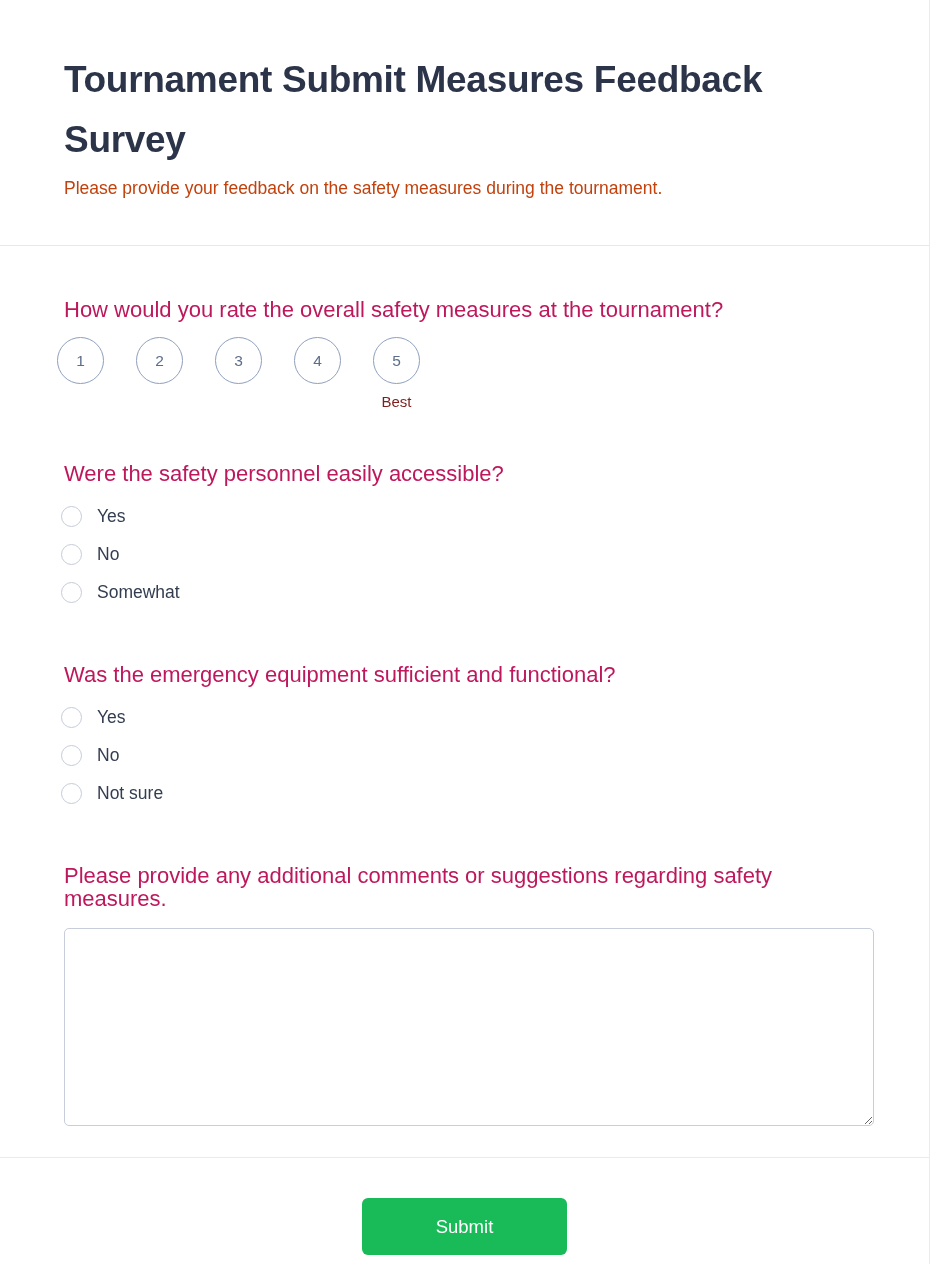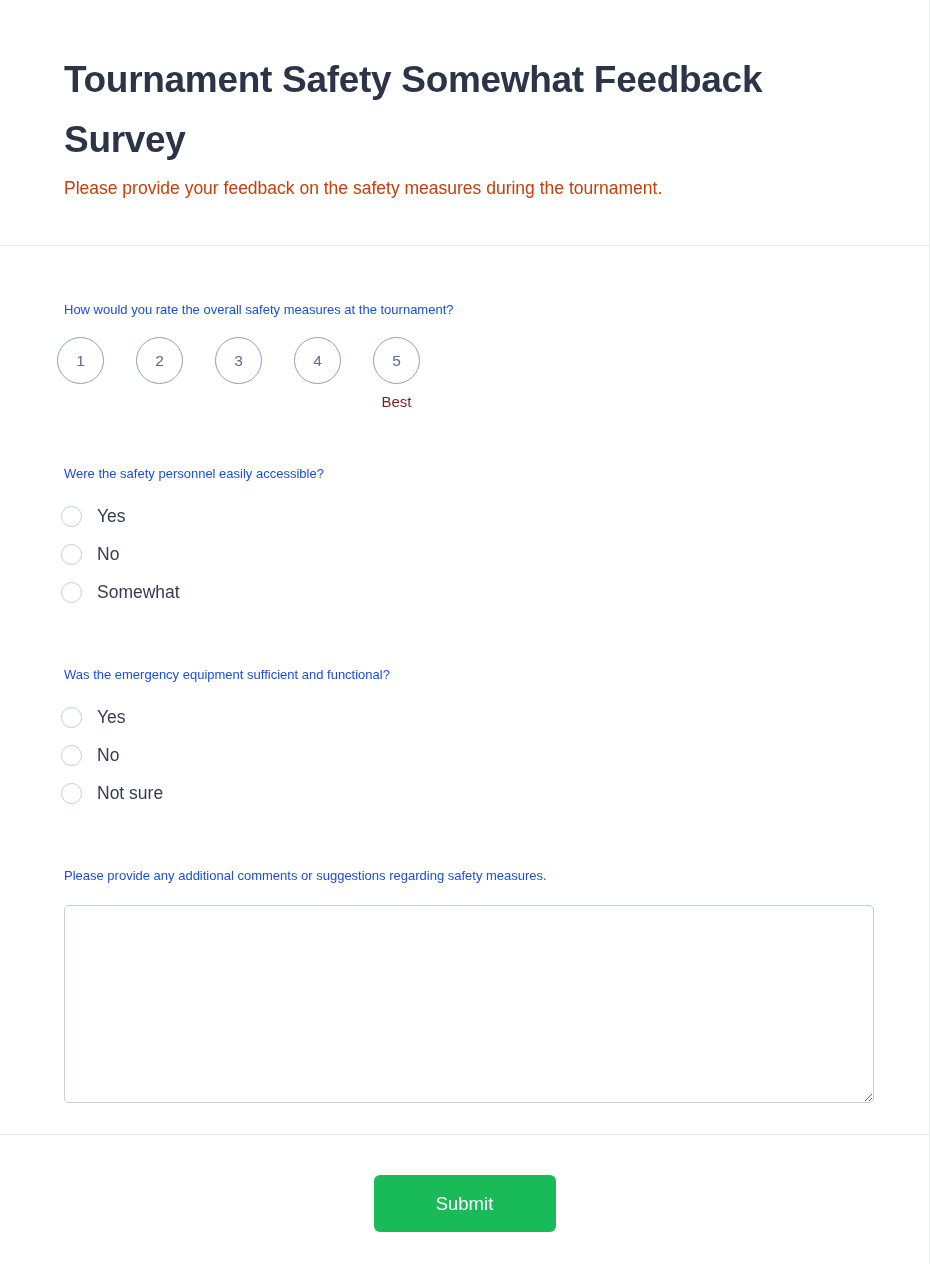--- a/index.html
+++ b/index.html
@@ -34,24 +34,24 @@
     color: #c2410c;
   }
   .divider {
     border: 0;
     border-top: 1px solid #e4e8ef;
     margin: 45px 0 0 0;
   }
   .main { padding: 0 64px; }
   .question { margin-top: 52px; }
   .q-label {
-    font-size: 13px;
+    font-size: 22px;
     line-height: 23px;
     font-weight: 500;
-    color: #1d4ed8;
+    color: #be185d;
   }
   
   .rating-row {
     display: flex;
     align-items: flex-start;
     margin-top: 16px;
     margin-left: -7px;
   }
   .rating-item { width: 47px; margin-right: 32px; text-align: center; }
   .rating-circle {
@@ -108,38 +108,38 @@
     color: #2f3a4e;
     outline: none;
   }
   .footer-divider {
     border: 0;
     border-top: 1px solid #e8ebf0;
     margin: 31px 0 0 0;
   }
   .footer { padding: 40px 0 52px 0; text-align: center; }
   .submit-btn {
-    width: 182px; height: 57px;
+    width: 205px; height: 57px;
     background: #19bb58;
     border: none;
     border-radius: 6px;
     color: #ffffff;
     font-family: inherit;
     font-size: 18.5px;
     font-weight: 500;
     cursor: pointer;
   }
 </style>
 </head>
 <body>
 
 <div class="card">
 
   <header class="header">
-    <h1 class="page-title">Tournament Safety Somewhat Feedback Survey</h1>
+    <h1 class="page-title">Tournament Submit Measures Feedback Survey</h1>
     <p class="page-subtitle">Please provide your feedback on the safety measures during the tournament.</p>
   </header>
 
   <hr class="divider">
 
   <main class="main">
 
     <section class="question">
       <div class="q-label">How would you rate the overall safety measures at the tournament?</div>
       <div class="rating-row">

